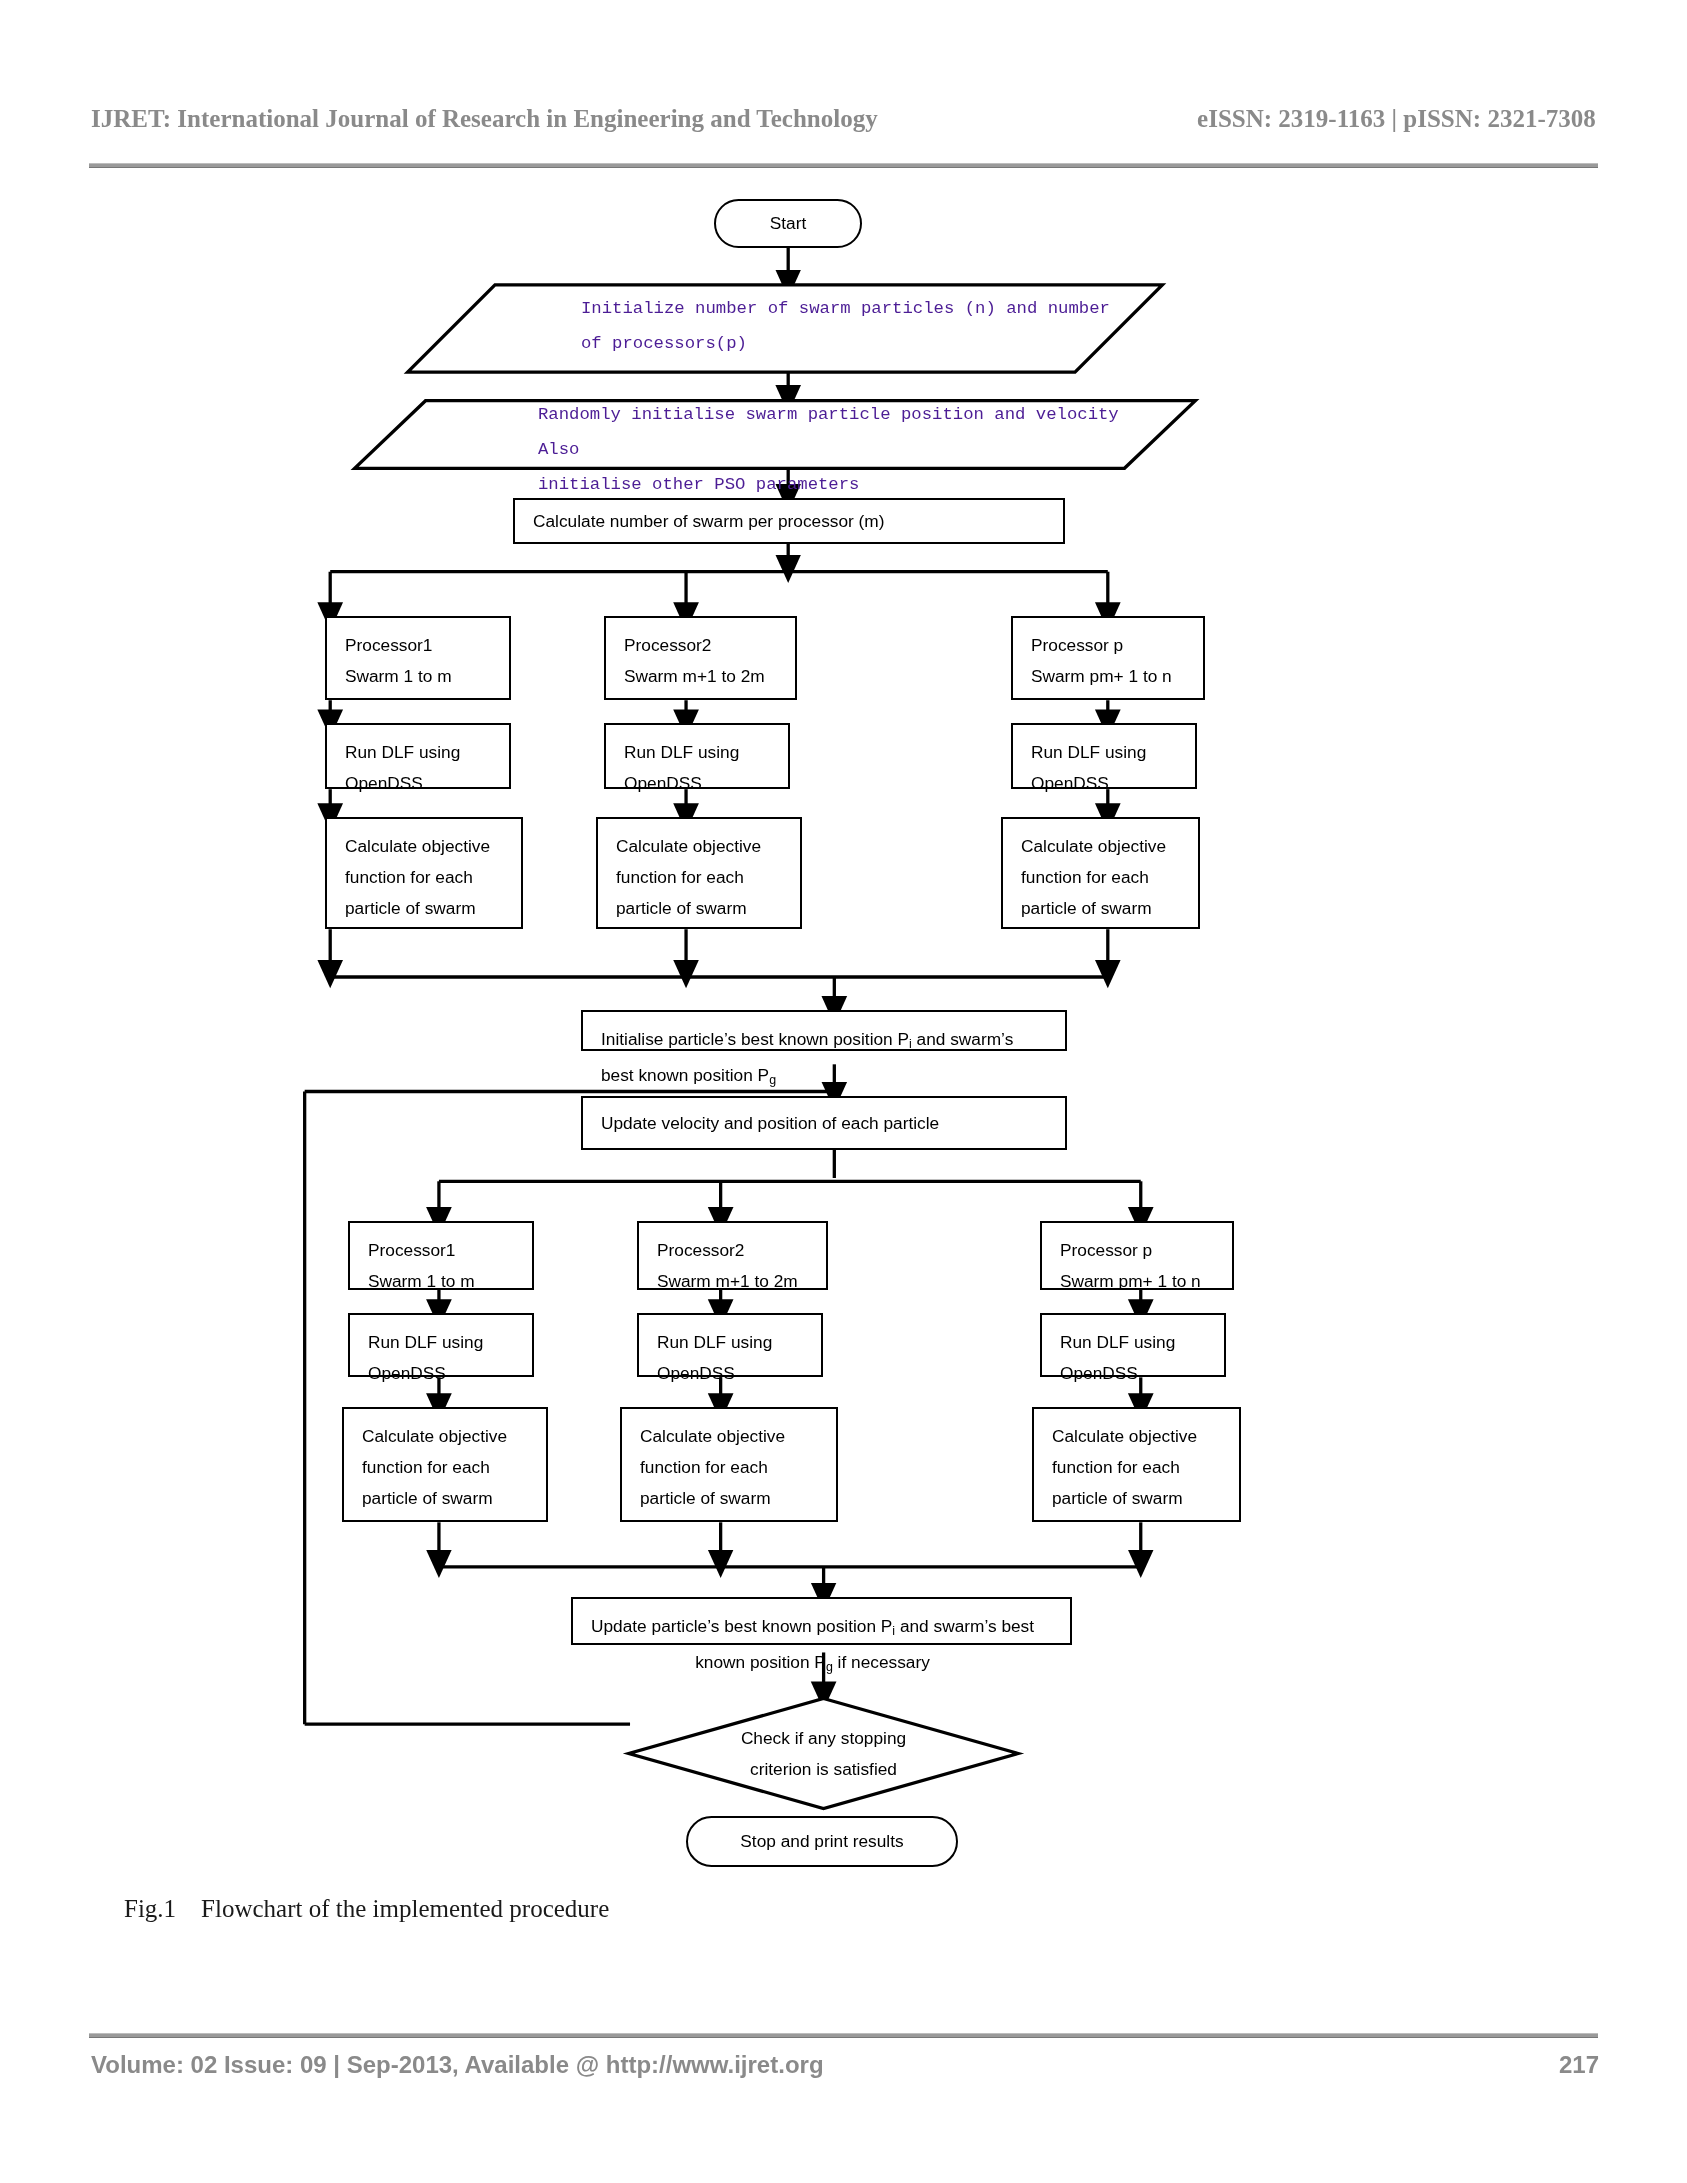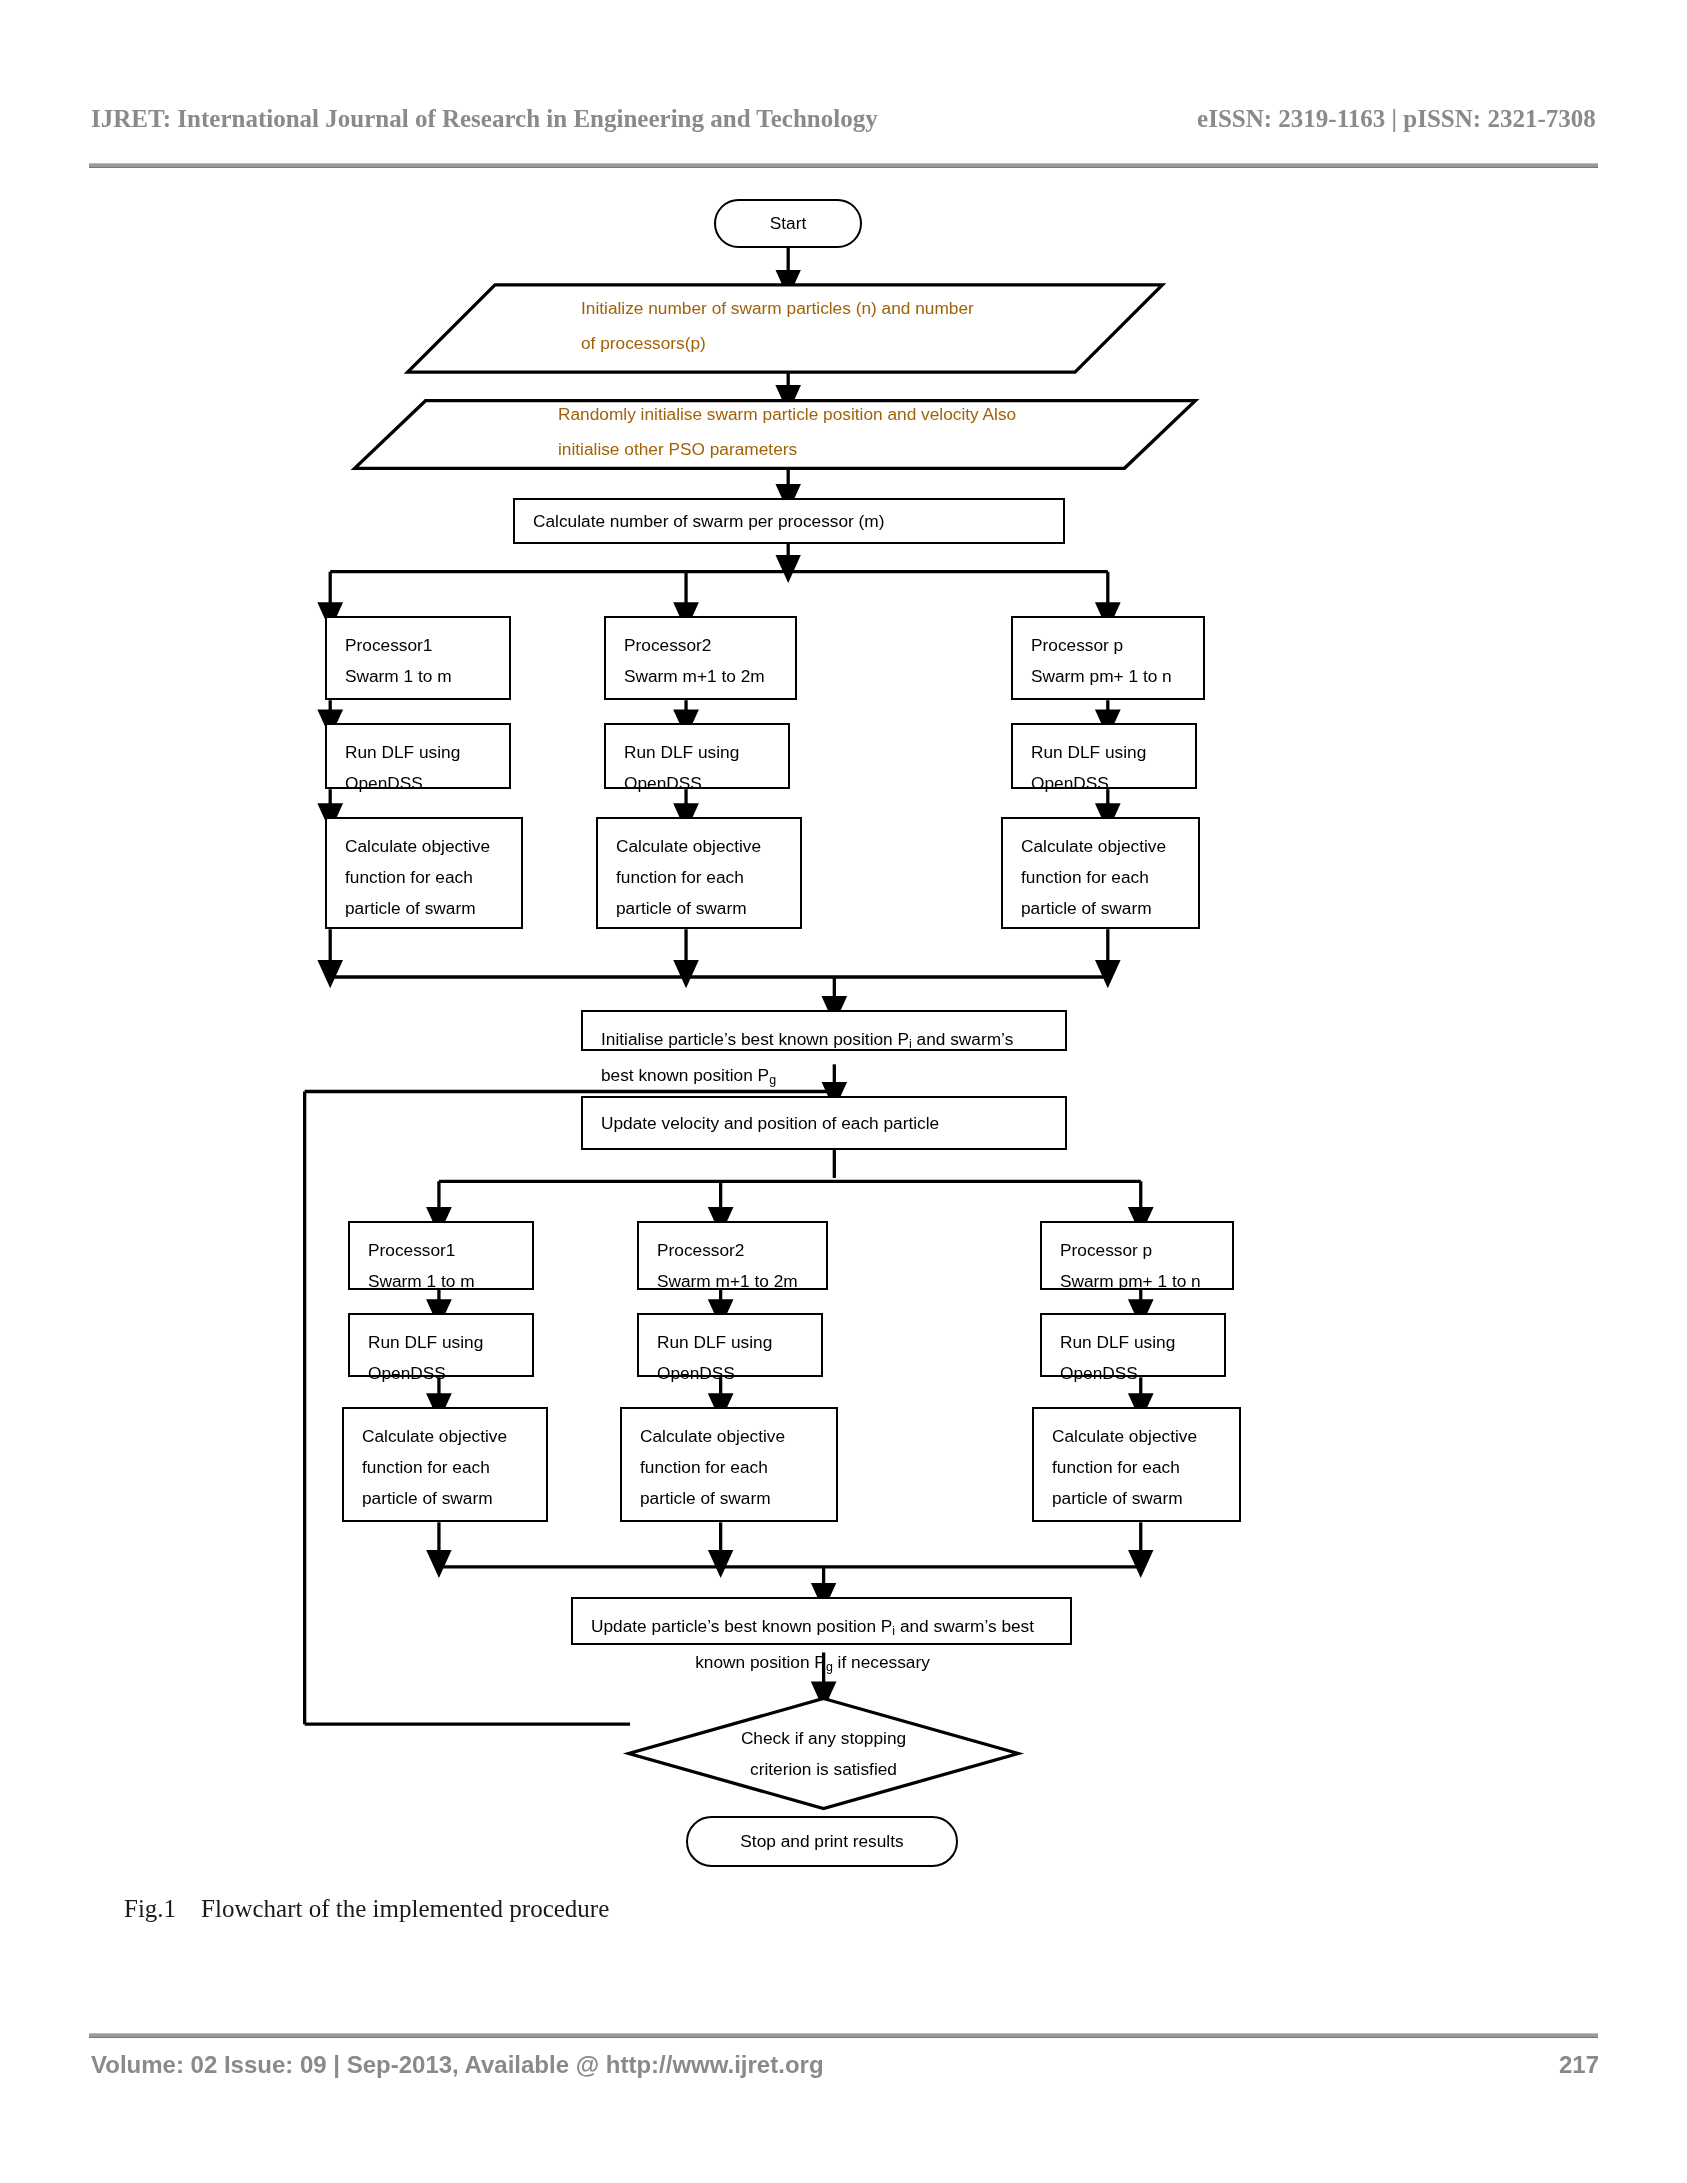--- a/index.html
+++ b/index.html
@@ -121,24 +121,24 @@
   .process.pad-top {
     align-items: flex-start;
     padding-top: 11.5px;
   }
 
   
   .io-wrap { position: absolute; z-index: 3; }
   .io-wrap svg { position: absolute; left: 0; top: 0; overflow: visible; }
   .io-wrap .io-text {
     position: absolute;
-    font-family: Liberation Sans, sans-serif;
+    font-family: Liberation Mono, monospace;
     font-size: 17.3px;
     line-height: 35px;
-    color: #a16207;
+    color: #4c1d95;
     white-space: pre-line;
   }
 
   
   .decision { position: absolute; z-index: 3; }
   .decision svg { position: absolute; left: 0; top: 0; overflow: visible; }
   .decision .dec-text {
     position: absolute;
     left: 0; top: 0;
     width: 100%; height: 100%;
@@ -272,21 +272,21 @@
         <polygon points="108,2 918,2 812,108 2,108" fill="#ffffff" stroke="#000" stroke-width="4"></polygon>
       </svg>
       <div class="io-text" style="left:175px; top:8.2px; width:560px;">Initialize number of swarm particles  (n) and number
 of processors(p)</div>
     </div>
 
     <div class="io-wrap" style="left:349px; top:399px; width:844px; height:71px;">
       <svg width="844" height="71" viewBox="0 0 1024 86">
         <polygon points="88,2 1022,2 936,84 2,84" fill="#ffffff" stroke="#000" stroke-width="4"></polygon>
       </svg>
-      <div class="io-text" style="left:185px; top:-1.6px; width:610px;margin-left:20px;">Randomly initialise   swarm particle position  and velocity Also
+      <div class="io-text" style="left:185px; top:-1.6px; width:610px;">Randomly initialise   swarm particle position  and velocity Also
 initialise  other PSO parameters</div>
     </div>
 
     <div class="node process" style="left:509px; top:498px; width:552px; height:46px;">
       <span class="txt">Calculate number of swarm per processor (m)</span>
     </div>
 
     <div class="node process pad-top" style="left:321px; top:616px; width:186px; height:84px;">
       <span class="txt"><span class="proc-title">Processor1</span><br><span>Swarm  1 to m</span></span>
     </div>

